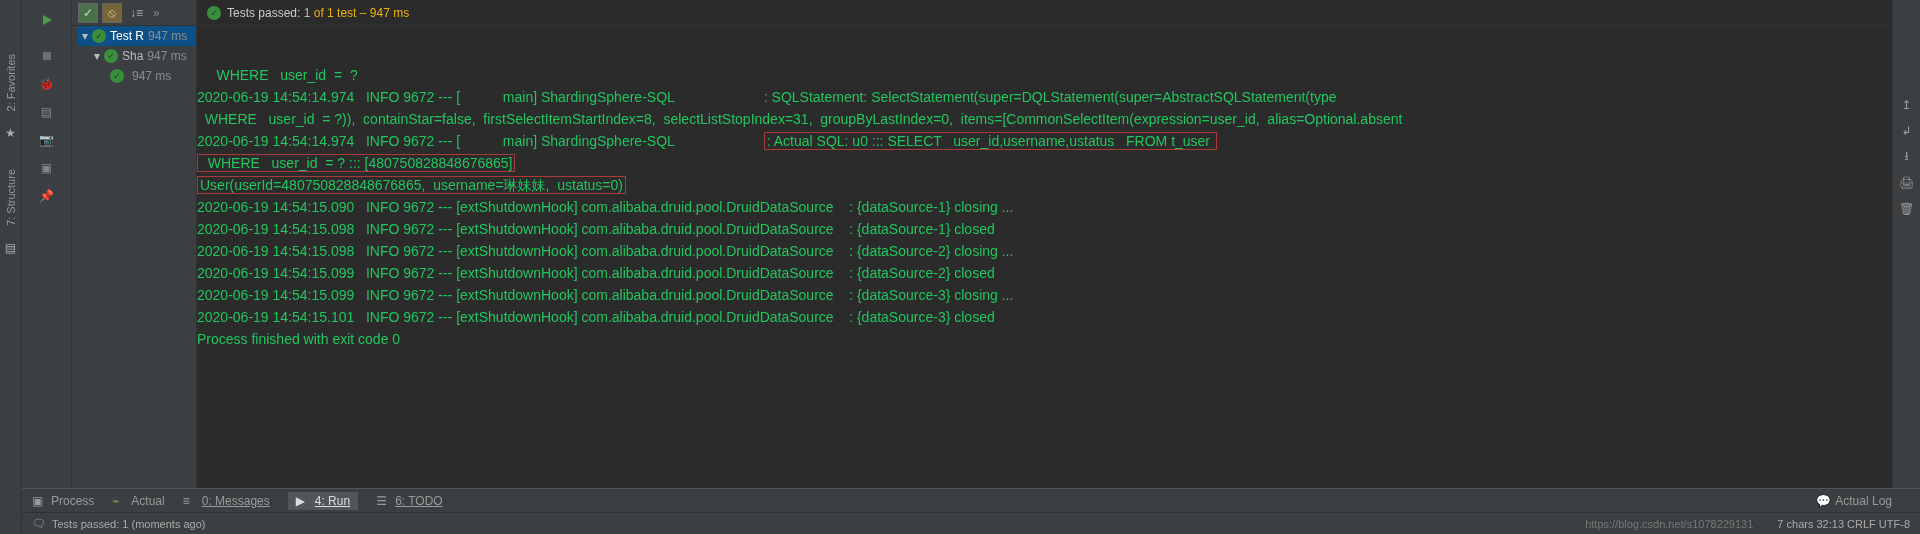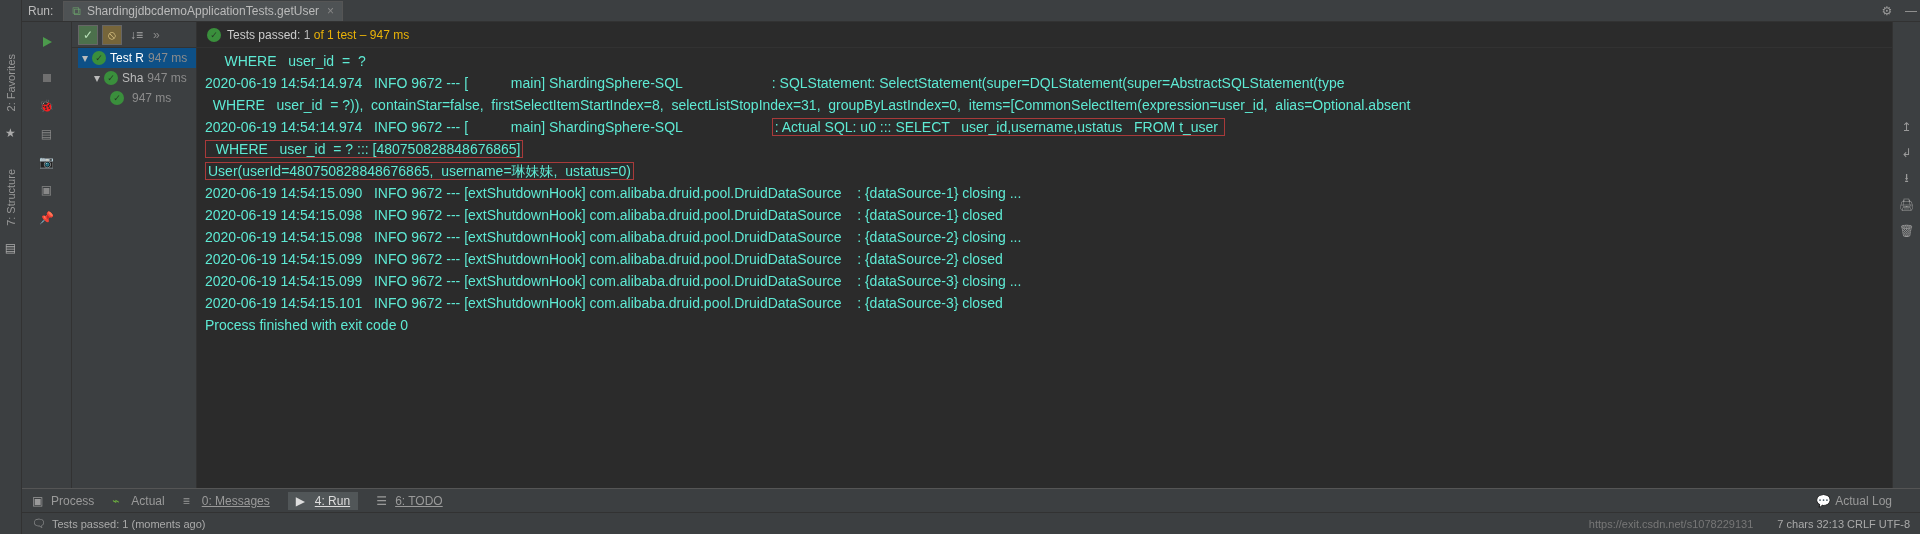--- a/index.html
+++ b/index.html
@@ -28,21 +28,21 @@
   .tree li.selected { background:#0d5087; color:#fff; }
   .tree li .arrow { width:10px; display:inline-block; color:#bbb; }
   .tree li .ok { width:14px; height:14px; border-radius:7px; background:#3a8f3c; display:inline-flex; align-items:center; justify-content:center; margin-right:4px; font-size:9px; color:#263b26; }
   .tree li .time { color:#8c8c8c; margin-left:4px; }
   .console-wrap { flex:1; display:flex; min-width:0; }
   .console { flex:1; background:#2b2b2b; display:flex; flex-direction:column; min-width:0; }
   .console .summary { height:26px; display:flex; align-items:center; padding-left:10px; border-bottom:1px solid #323232; color:#bbbbbb; }
   .console .summary .ok { width:14px; height:14px; border-radius:7px; background:#3a8f3c; margin-right:6px; display:inline-flex; align-items:center; justify-content:center; font-size:9px; color:#263b26; }
   .console .summary .bold { color:#cccccc; }
   .console .summary .dim { color:#eab308; }
-  .console .lines { flex:1; font-family:Consolas,"JetBrains Mono",monospace; font-size:14px; line-height:22px; color:#5eead4; padding:2px 8px; white-space:pre; overflow:hidden; }
+  .console .lines { flex:1; font-family:Consolas,"JetBrains Mono",monospace; font-size:14px; line-height:22px; color:#22c55e; padding:2px 0; white-space:pre; overflow:hidden;margin-top:36px; }
   .console .lines .hl { border:1px solid #a83a3a; padding:0 2px; }
   .right-gutter { width:28px; background:#3c3f41; border-left:1px solid #323232; display:flex; flex-direction:column; align-items:center; padding-top:92px; }
   .right-gutter .btn { width:20px; height:20px; margin:3px 0; color:#9a9a9a; display:flex; align-items:center; justify-content:center; cursor:pointer; }
   .bottom-tabs { height:24px; background:#3c3f41; border-top:1px solid #555; display:flex; align-items:center; padding:0 10px; color:#9a9a9a; }
   .bottom-tabs .bt { display:flex; align-items:center; margin-right:18px; cursor:pointer; }
   .bottom-tabs .bt .ic { width:14px; margin-right:5px; display:inline-flex; }
   .bottom-tabs .bt.active { background:#515658; color:#ddd; padding:2px 8px; }
   .bottom-tabs .spacer { flex:1; }
   .status { height:22px; background:#3c3f41; border-top:1px solid #323232; display:flex; align-items:center; padding:0 10px; color:#aaaaaa; font-size:11px; }
   .status .st-icon { width:14px; margin-right:6px; }
@@ -55,31 +55,20 @@
 
 <div class="left-rail">
   <span class="rail-label">2: Favorites</span>
   <div class="rail-item">★</div>
   <span class="rail-label">7: Structure</span>
   <div class="rail-item">▤</div>
 </div>
 
 <div class="main">
 
-  <div class="top-tabs">
-    <span class="run-label">Run:</span>
-    <div class="tab">
-      <span style="color:#6a9e6a;margin-right:6px;">⧉</span>
-      <span>ShardingjdbcdemoApplicationTests.getUser</span>
-      <span class="close">×</span>
-    </div>
-    <div class="spacer"></div>
-    <div class="gear">⚙</div>
-    <div class="min">—</div>
-  </div>
 
   <div class="body-row">
 
     <div class="gutter">
       <div class="grow">
         <div class="btn">
             <svg width="14" height="14" viewBox="0 0 14 14">
               <polygon points="3,2 12,7 3,12" fill="#4c9a4c"></polygon>
             </svg>
           </div>
@@ -175,18 +164,18 @@
     <div class="bt">
         <span class="ic">💬</span>
         <span>Actual Log</span>
       </div>
   </div>
 
   <div class="status">
     <span class="st-icon">🗨</span>
     <span>Tests passed: 1 (moments ago)</span>
     <div class="spacer"></div>
-    <span class="watermark">https://exit.csdn.net/s1078229131</span>
+    <span class="watermark">https://blog.csdn.net/s1078229131</span>
     <span style="width:24px;"></span>
     <span>7 chars    32:13    CRLF    UTF-8</span>
   </div>
 
 </div>
 
 </body></html>

